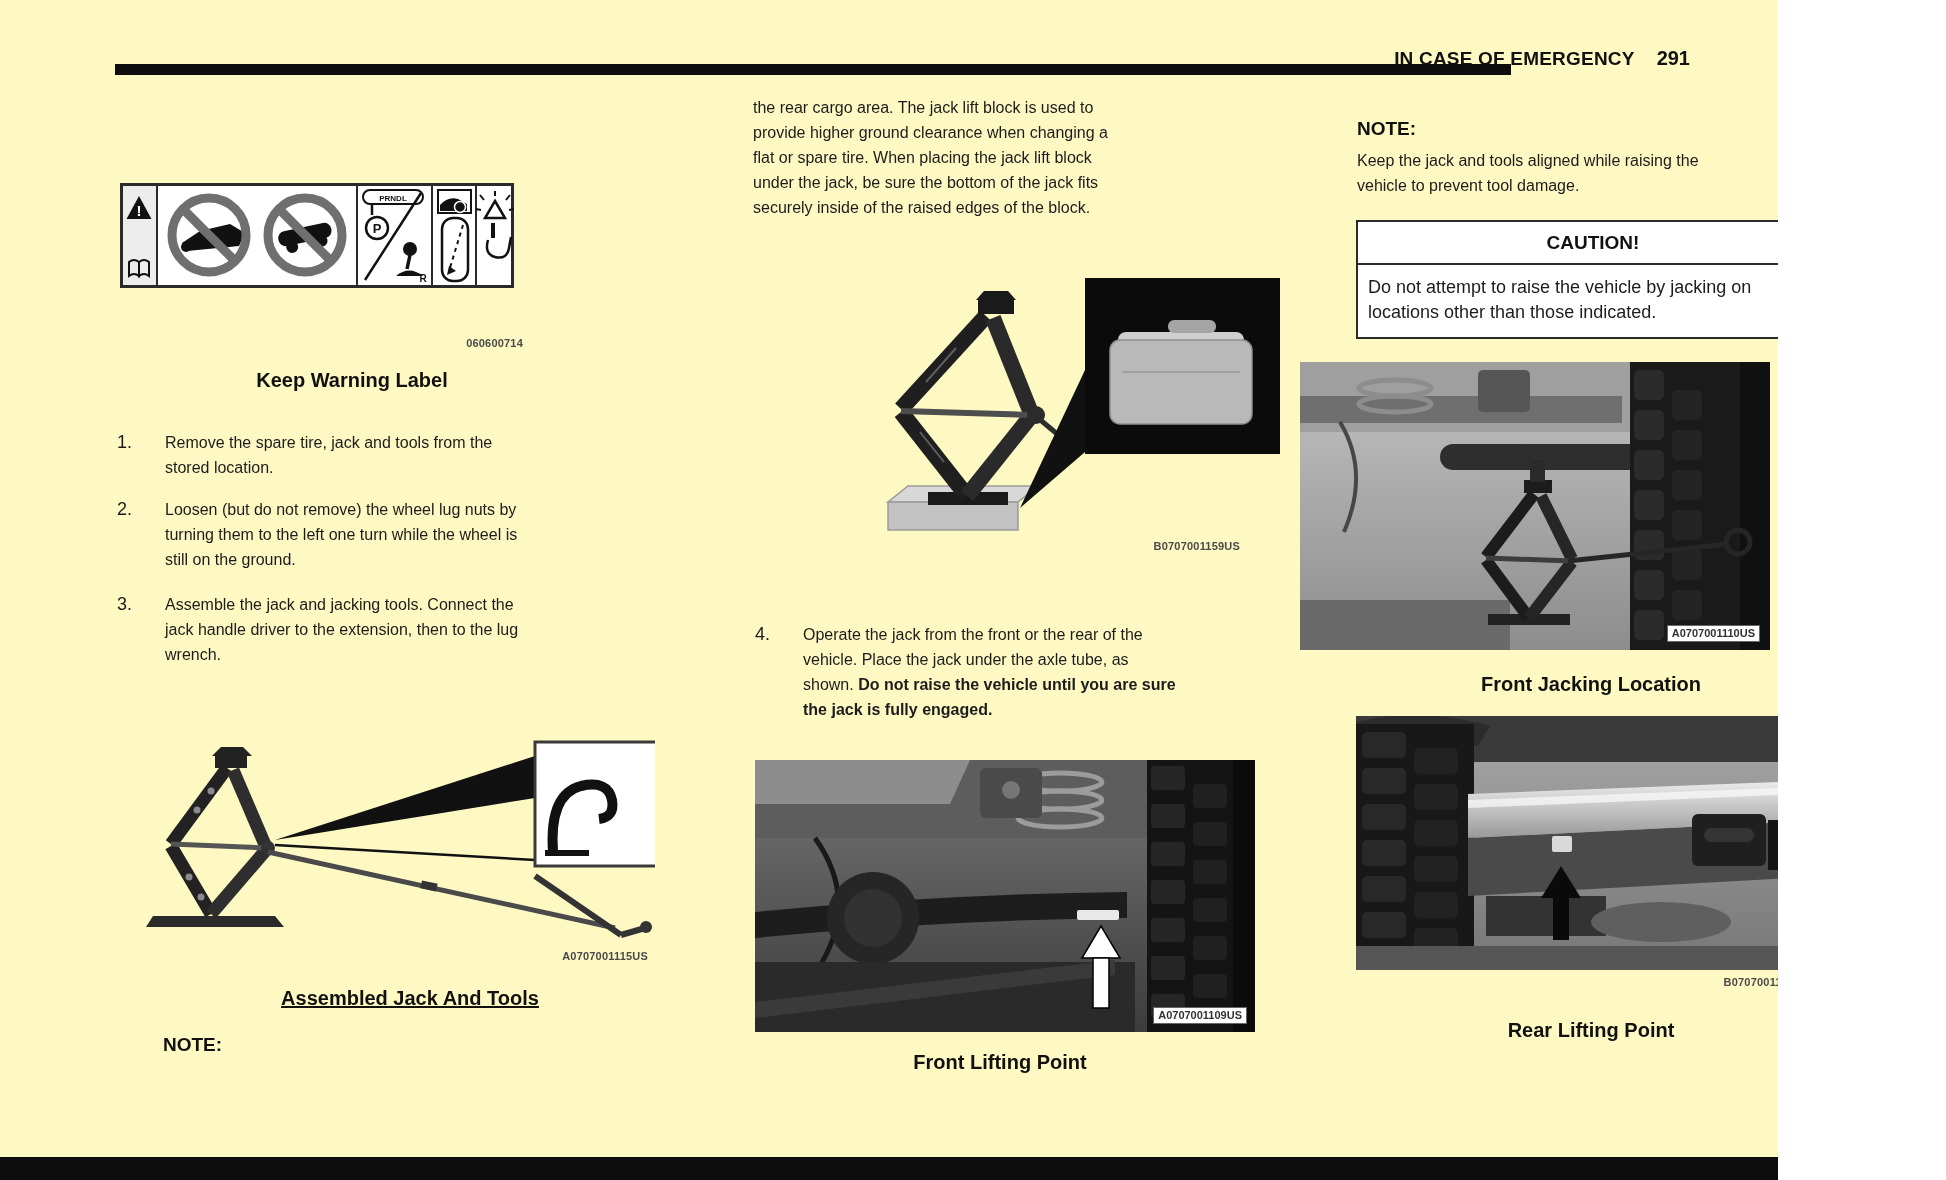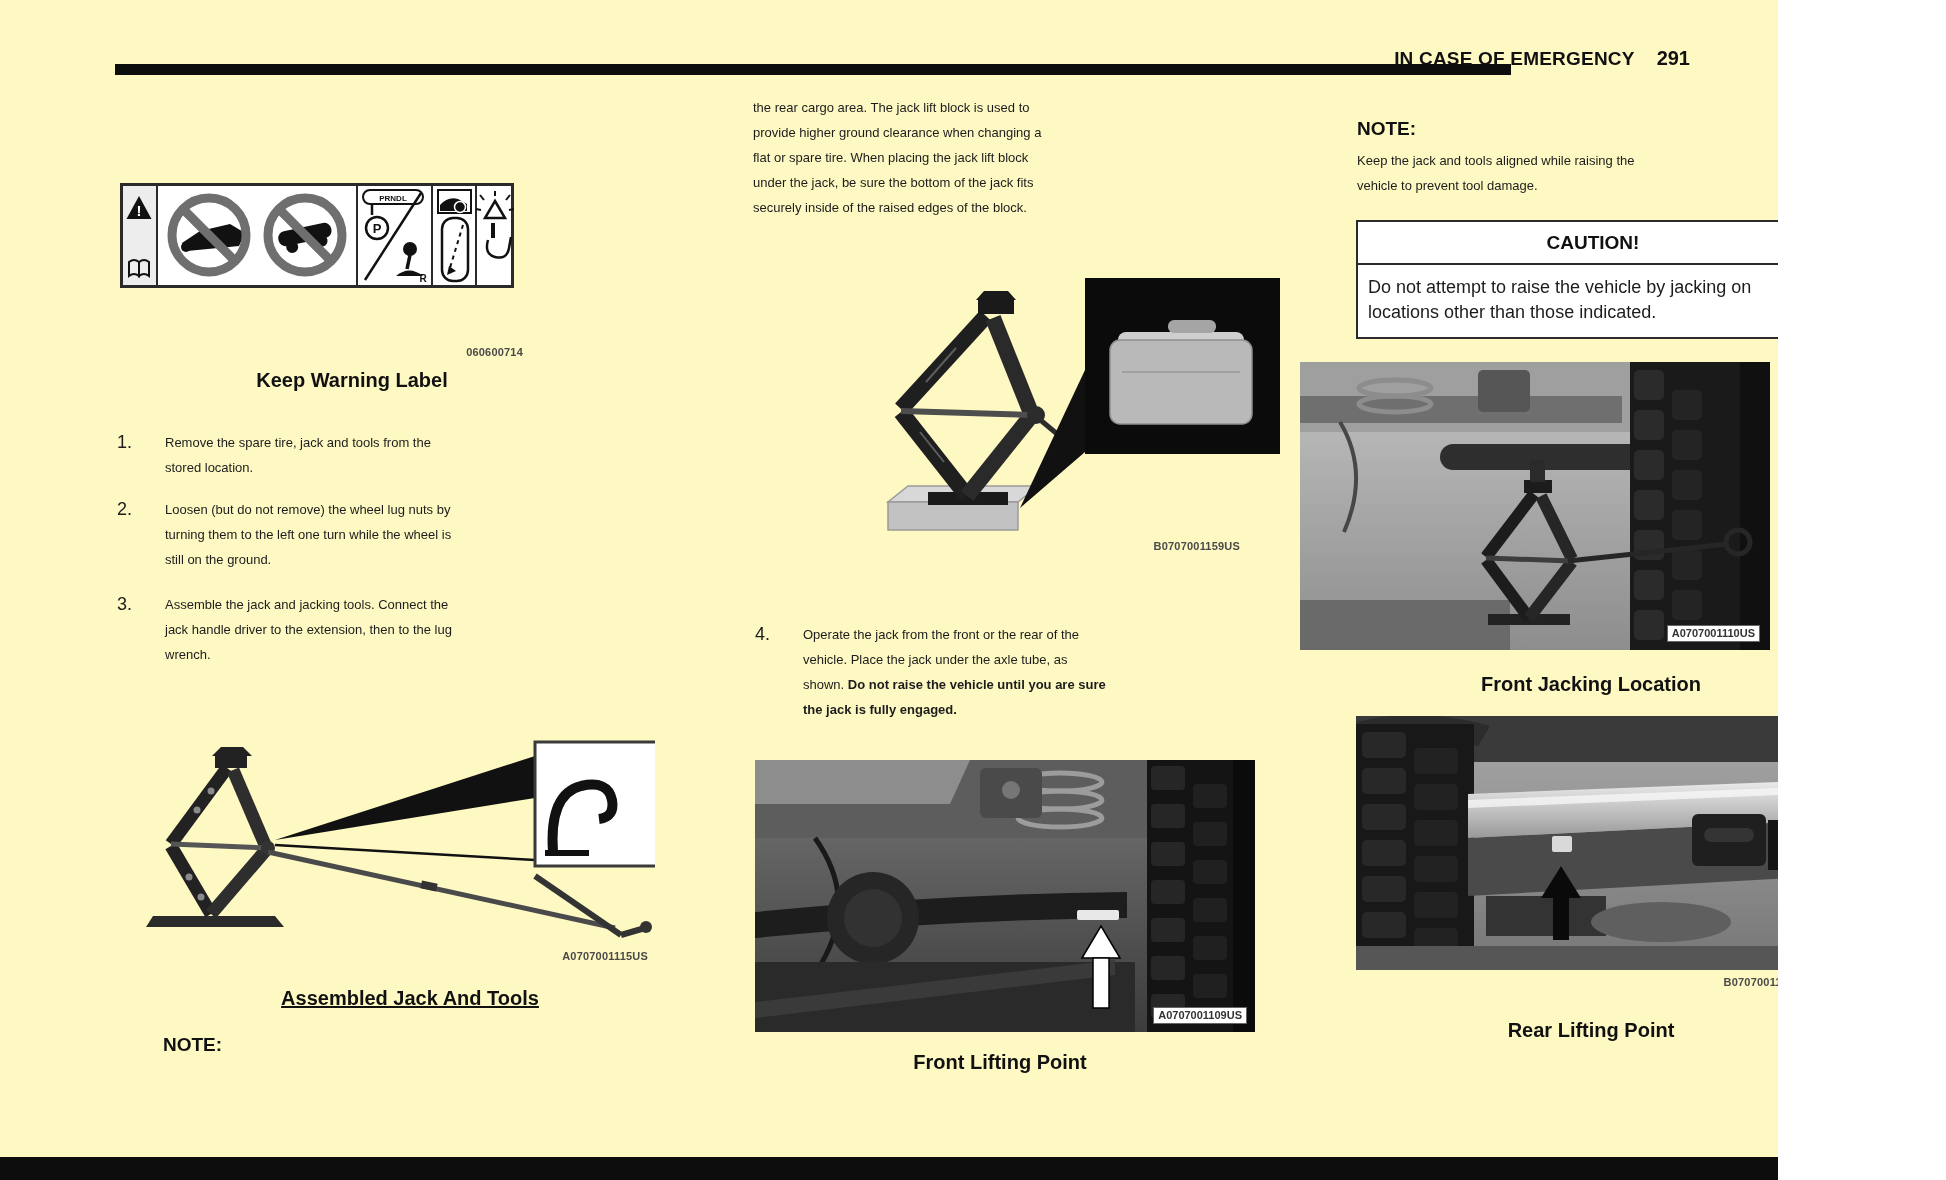--- a/index.html
+++ b/index.html
@@ -7,21 +7,21 @@
     position:relative;width:1778px;height:1180px;background:#fef9c3;overflow:hidden;
     font-family:"Liberation Sans", sans-serif;color:#1c1c1c;
   }
   .abs{position:absolute;}
   
   .top-rule{left:115px;top:64px;width:1396px;height:11px;background:#0d0d0d;}
   .header-text{top:47px;right:88px;white-space:nowrap;}
   .header-title{font-size:19px;font-weight:600;letter-spacing:.2px;color:#111;}
   .header-page{font-size:20px;font-weight:700;margin-left:22px;color:#111;}
   
-  .body-text{font-size:13px;line-height:25px;color:#1c1c1c;white-space:pre-line;}
+  .body-text{font-size:16px;line-height:25px;color:#1c1c1c;white-space:pre-line;}
   .caption{font-size:20px;line-height:24px;font-weight:700;color:#111;text-align:center;}
   .code{font-size:11px;font-weight:700;color:#4a4a4a;text-align:right;letter-spacing:.2px;}
   .note-label{font-size:19px;font-weight:700;color:#111;}
   .step{display:flex;}
   .step .num{width:48px;flex:0 0 48px;font-size:18px;line-height:25px;}
   .step .txt{flex:1;}
   .bold-inline{font-weight:700;}
   
   .fig{position:absolute;}
   .photo-label{
@@ -104,21 +104,21 @@
         <line x1="375" y1="8" x2="375" y2="13" stroke-width="2"></line>
         <line x1="360" y1="12" x2="364" y2="17" stroke-width="2"></line>
         <line x1="390" y1="12" x2="386" y2="17" stroke-width="2"></line>
         <line x1="356" y1="26" x2="361" y2="27" stroke-width="2"></line>
         <line x1="394" y1="26" x2="389" y2="27" stroke-width="2"></line>
         <path d="M373 40 v15" stroke-width="4"></path>
         <path d="M368 57 q-4 14 7 17 q12 3 14 -9 l2 -11" stroke-width="2.5"></path>
       </g>
     </svg>
   </div>
-  <div class="abs code" style="left:320px;top:346px;width:203px;">060600714</div>
+  <div class="abs code" style="left:320px;top:337px;width:203px;">060600714</div>
   <div class="abs caption" style="left:152px;top:368px;width:400px;">Keep Warning Label</div>
 
   <div class="abs step" style="left:117px;top:430px;width:535px;">
     <span class="num">1.</span>
     <span class="txt body-text">Remove the spare tire, jack and tools from the
 stored location.</span>
   </div>
   <div class="abs step" style="left:117px;top:497px;width:535px;">
     <span class="num">2.</span>
     <span class="txt body-text">Loosen (but do not remove) the wheel lug nuts by

